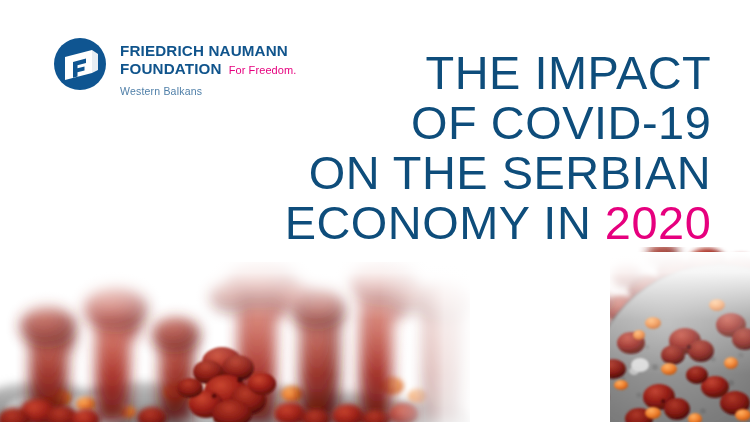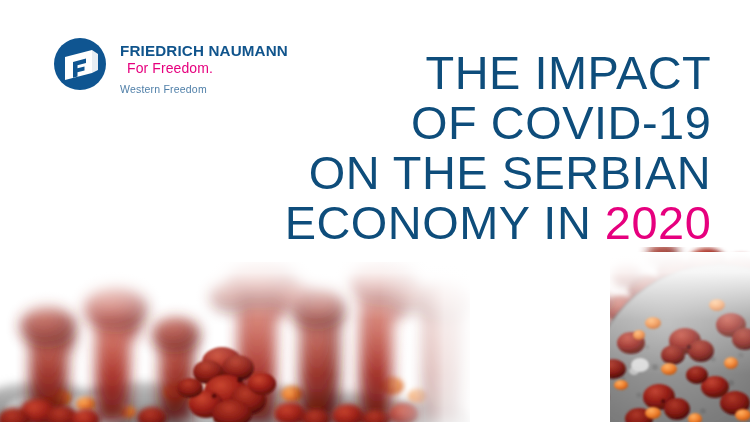--- a/index.html
+++ b/index.html
@@ -48,21 +48,21 @@
   .wordmark {
     font-family: "Liberation Sans", sans-serif;
     font-weight: bold;
     font-size: 15.2px;
     letter-spacing: 0.15px;
     color: #10548C;
     line-height: 1.2;
   }
   .tagline {
     font-family: "Liberation Sans", sans-serif;
-    font-size: 14px;
+    font-size: 11px;
     font-weight: normal;
     color: #E6007E;
     margin-left: 7px;
     letter-spacing: 0.1px;
   }
   .region {
     font-family: "Liberation Sans", sans-serif;
     font-size: 10.5px;
     color: #4F7FA8;
     margin-top: 7px;
@@ -399,23 +399,24 @@
       <polygon points="11,42 38,35 44,32 17,39" fill="#CBD8E3" opacity="0.0"></polygon>
 
       <polygon points="19,24 32,20.5 32,25 23.5,27.3 23.5,30.2 30.5,28.4 30.5,32.4 23.5,34.2 23.5,38.6 19,39.8" fill="#0F5591"></polygon>
     </svg>
 
     <div class="logo-text">
       <div class="wordmark-line">
         <span class="wordmark">FRIEDRICH NAUMANN</span>
       </div>
       <div class="wordmark-line">
+        <span class="wordmark">FOUNDATION</span>
         <span class="tagline">For Freedom.</span>
       </div>
-      <div class="region">Western Freedom</div>
+      <div class="region">Western Balkans</div>
     </div>
   </div>
 
   <div class="title-block">
     <div class="title-line">THE IMPACT</div>
     <div class="title-line">OF COVID-19</div>
     <div class="title-line">ON THE SERBIAN</div>
     <div class="title-line">
       <span>ECONOMY IN </span><span class="accent">2020</span>
     </div>

